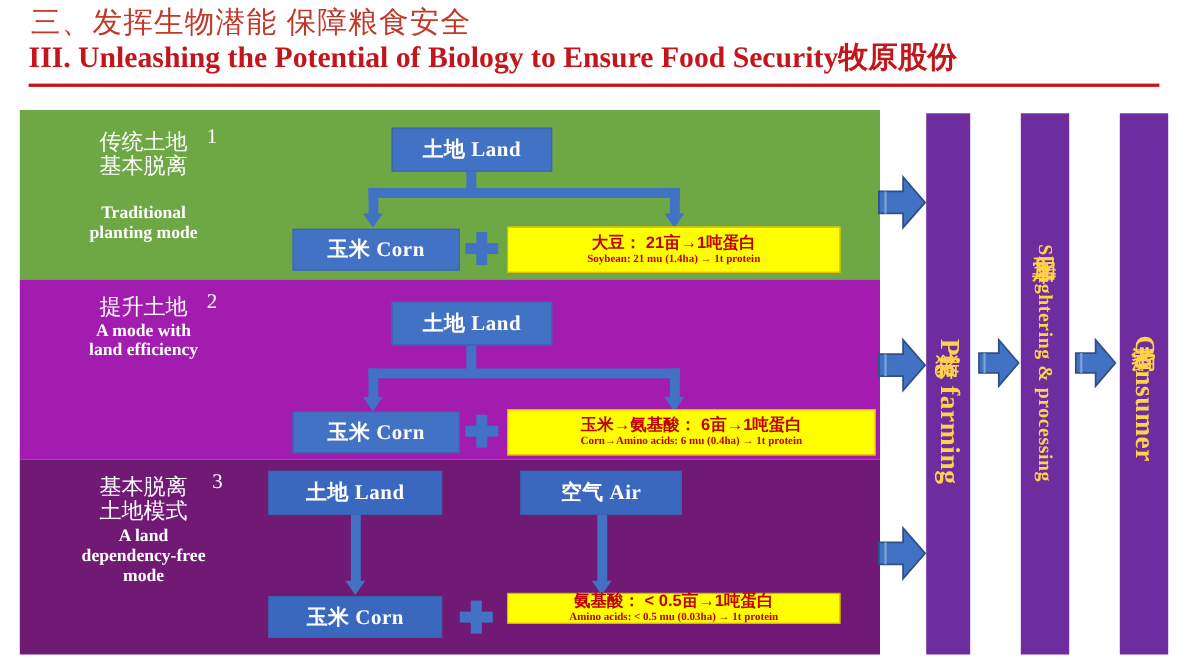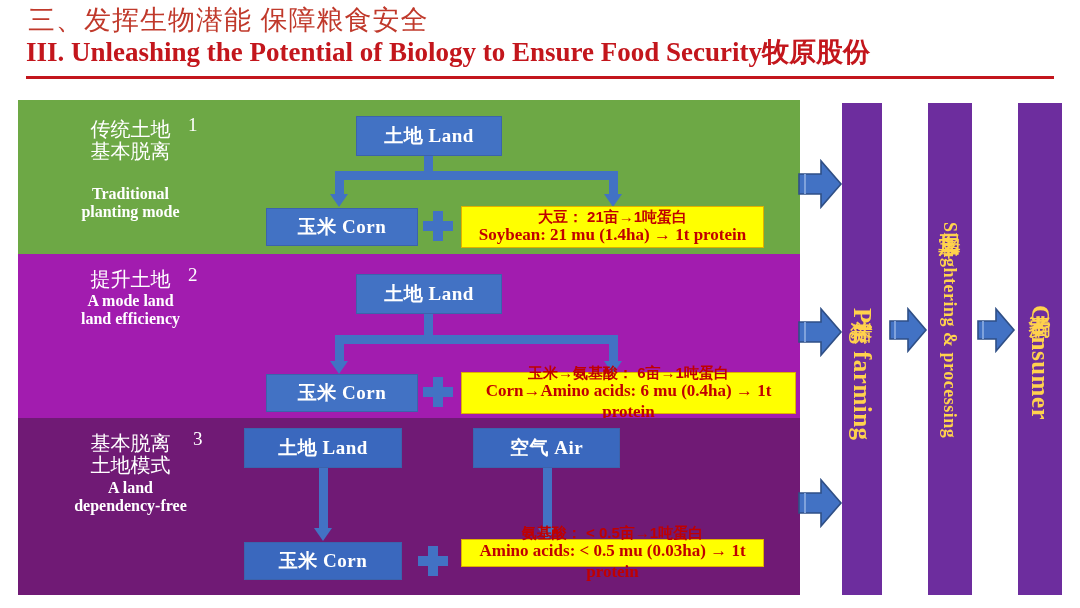--- a/index.html
+++ b/index.html
@@ -62,21 +62,21 @@
   .bbox.darker{background:#3A68BE;}
 
   
   .ybox{
     position:absolute;background:#FFFF00;border:1px solid #E0B000;
     box-sizing:border-box;display:flex;flex-direction:column;
     align-items:center;justify-content:center;text-align:center;
     color:#C00000;
   }
   .ybox .y-cn{font-family:"Liberation Sans",sans-serif;font-size:15px;font-weight:bold;line-height:1.15;}
-  .ybox .y-en{font-family:"Liberation Serif",serif;font-size:17px;font-weight:bold;line-height:1.2;}
+  .ybox .y-en{font-family:"Liberation Serif",serif;font-size:10px;font-weight:bold;line-height:1.2;}
 
   
   .plus{position:absolute;width:30px;height:30px;}
   .plus:before,.plus:after{content:"";position:absolute;background:#4272C4;}
   .plus:before{left:10px;top:0;width:10px;height:30px;}
   .plus:after{left:0;top:10px;width:30px;height:10px;}
 
   
   .conn{position:absolute;background:#4272C4;}
   .arrowhead{
@@ -143,21 +143,21 @@
 
     <div class="ybox" style="left:443px;top:106px;width:303px;height:42px;">
       <div class="y-cn">大豆： 21亩→1吨蛋白</div>
       <div class="y-en">Soybean: 21 mu (1.4ha) → 1t protein</div>
     </div>
   </div>
 
   <div class="row" id="row-2">
     <div class="row-label" style="top:14px;">
       <span class="lbl-cn">提升土地</span>
-      <span class="lbl-en" style="margin-top:2px;">A mode land</span>
+      <span class="lbl-en" style="margin-top:2px;">A mode with</span>
       <span class="lbl-en">land efficiency</span>
     </div>
     <div class="row-num" style="left:170px;top:10px;">2</div>
 
     <div class="bbox" style="left:338px;top:20px;width:146px;height:40px;">土地 Land</div>
     <div class="conn" style="left:406px;top:60px;width:9px;height:28px;"></div>
     <div class="conn" style="left:317px;top:81px;width:283px;height:9px;"></div>
     <div class="conn" style="left:317px;top:81px;width:9px;height:28px;"></div>
     <div class="arrowhead" style="left:312px;top:107px;"></div>
     <div class="conn" style="left:591px;top:81px;width:9px;height:28px;"></div>
@@ -171,20 +171,21 @@
       <div class="y-en">Corn→Amino acids: 6 mu (0.4ha) → 1t protein</div>
     </div>
   </div>
 
   <div class="row" id="row-3">
     <div class="row-label" style="top:14px;">
       <span class="lbl-cn">基本脱离</span>
       <span class="lbl-cn">土地模式</span>
       <span class="lbl-en" style="margin-top:2px;">A land</span>
       <span class="lbl-en">dependency-free</span>
+      <span class="lbl-en">mode</span>
     </div>
     <div class="row-num" style="left:175px;top:10px;">3</div>
 
     <div class="bbox darker" style="left:226px;top:10px;width:158px;height:40px;">土地 Land</div>
     <div class="conn" style="left:301px;top:50px;width:9px;height:62px;"></div>
     <div class="arrowhead" style="left:296px;top:110px;"></div>
     <div class="bbox darker" style="left:226px;top:124px;width:158px;height:38px;">玉米 Corn</div>
 
     <div class="plus" style="left:400px;top:128px;"></div>
 

